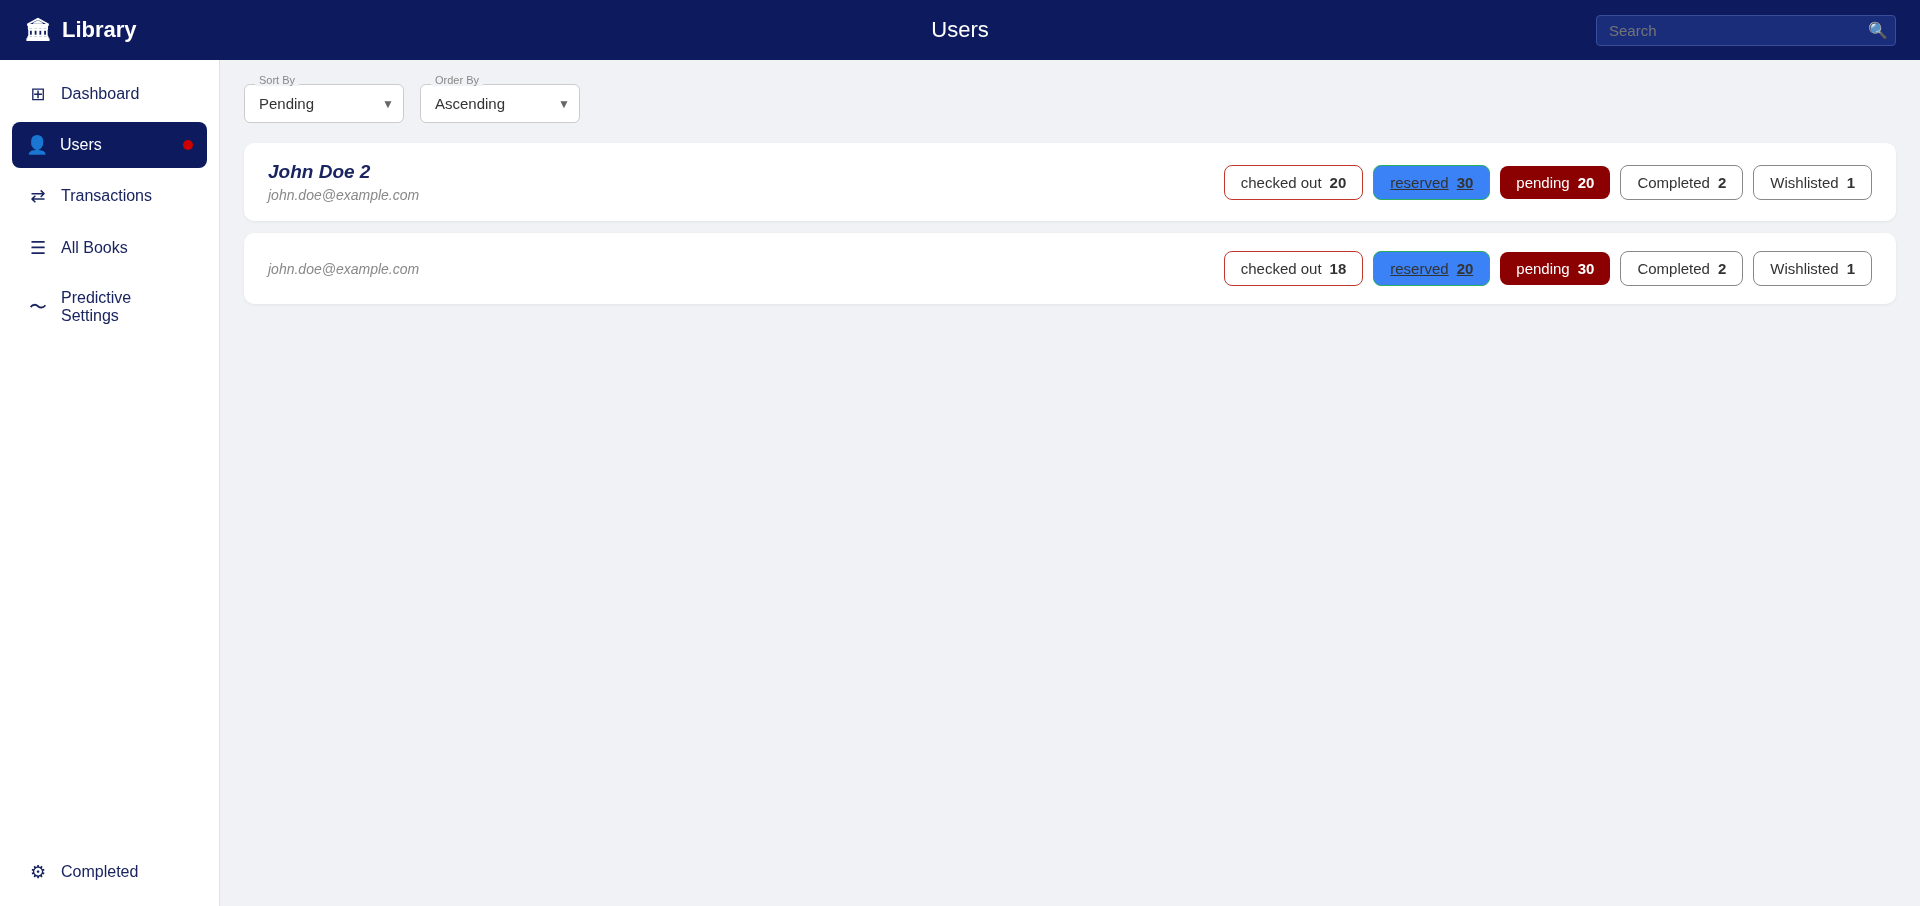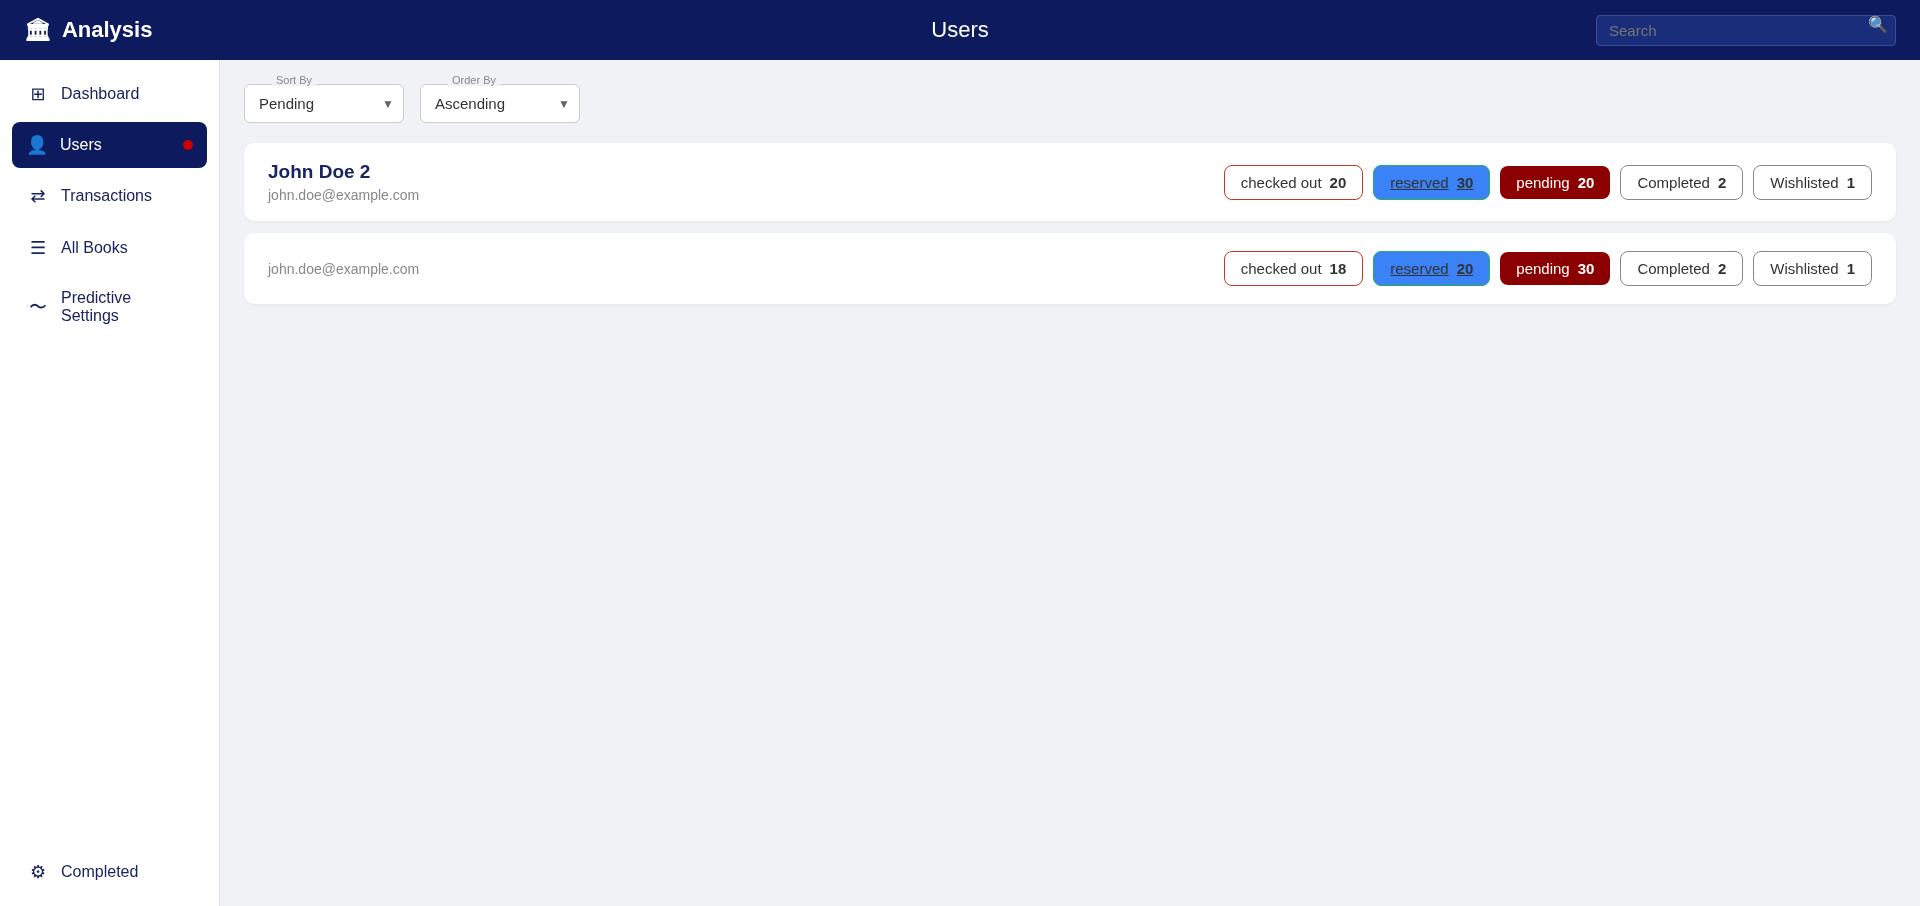--- a/index.html
+++ b/index.html
@@ -41,21 +41,21 @@
       color: #aab4d0;
       padding: 6px 36px 6px 12px;
       font-size: 15px;
       width: 300px;
       outline: none;
       position: relative;
     }
     .search-container {
       position: relative;
       display: flex;
-      align-items: flex-start;
+      align-items: center;
       padding-left: 44px;
     }
     .search-icon-btn {
       position: absolute;
       right: 8px;
       color: #aab4d0;
       font-size: 16px;
       cursor: pointer;
       background: none;
       border: none;
@@ -134,21 +134,21 @@
     .select-group {
       display: flex;
       flex-direction: column;
       position: relative;
     }
     .select-label {
       font-size: 11px;
       color: #888;
       position: absolute;
       top: -10px;
-      left: 28px;
+      left: 11px;
       background: #f0f2f5;
       padding: 0 4px;
     }
     .select-control {
       border: 1px solid #ccc;
       border-radius: 6px;
       padding: 10px 36px 10px 14px;
       font-size: 15px;
       color: #333;
       background: white;
@@ -172,20 +172,21 @@
       background: white;
       border-radius: 10px;
       padding: 18px 24px;
       margin-bottom: 12px;
       display: flex;
       align-items: center;
       box-shadow: 0 1px 3px rgba(0,0,0,0.06);
     }
     .user-info {
       flex: 1;
+      font-style: italic;
     }
     .user-name {
       font-size: 19px;
       font-weight: 700;
       color: #1a2460;
       margin-bottom: 4px;
     }
     .user-email {
       font-size: 14px;
       color: #888;
@@ -237,21 +238,21 @@
     .badge-count {
       font-weight: 700;
     }
   </style>
 </head>
 <body>
 
 <header class="header">
   <div class="header-logo">
     <span>🏛</span>
-    <span>Analysis</span>
+    <span>Library</span>
   </div>
   <div class="header-title">Users</div>
   <div class="header-search-wrap">
     <div class="search-container">
       <input class="header-search" type="text" placeholder="Search" style="">
       <button class="search-icon-btn">🔍</button>
     </div>
   </div>
 </header>
 

